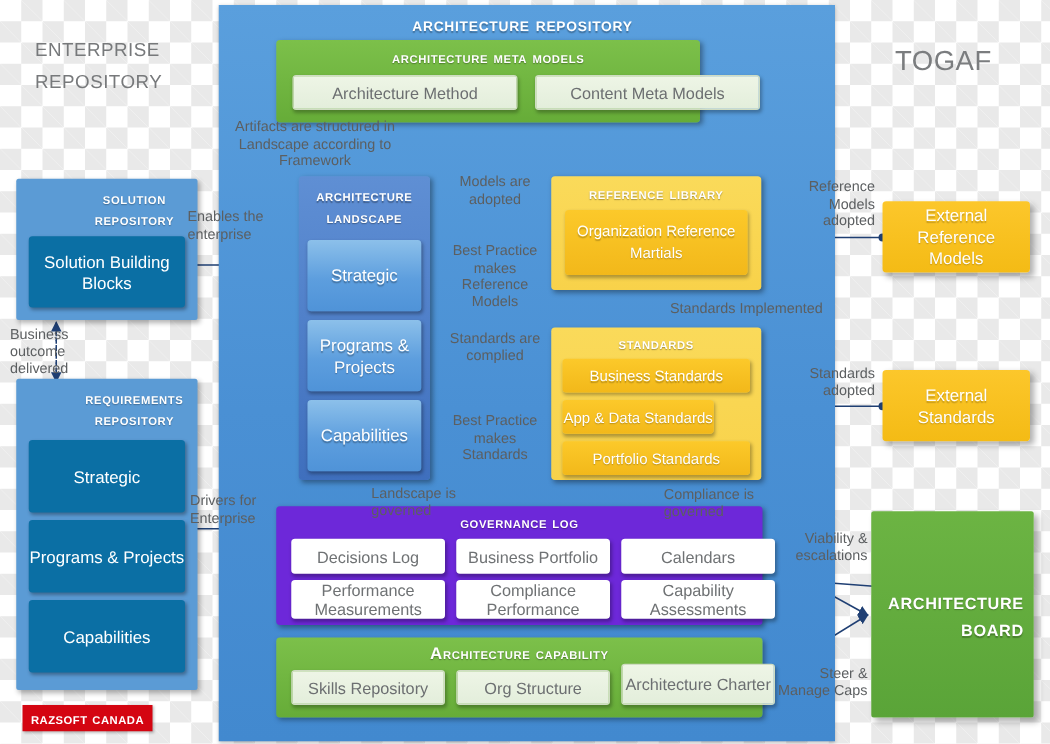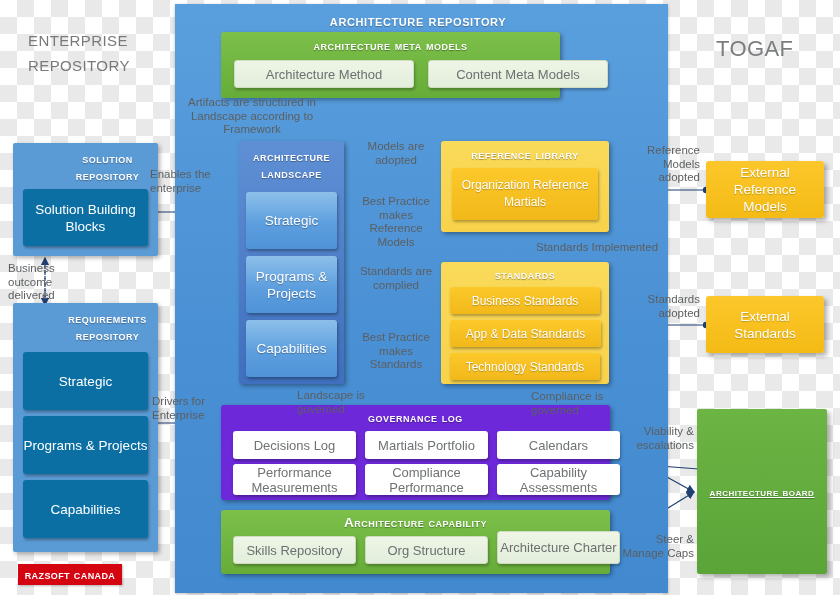--- a/index.html
+++ b/index.html
@@ -91,25 +91,24 @@
   .ext-box{
     background:linear-gradient(180deg,#fcc72b 0%,#f4bb15 100%);
     border-radius:3px;box-shadow:3px 3px 5px rgba(0,0,0,.32);
     display:flex;align-items:center;justify-content:center;text-align:center;
     color:#ffffff;font-size:13.5px;line-height:17px;
     text-shadow:0 1px 1px rgba(0,0,0,.22);
   }
   #arch-board{
     background:linear-gradient(180deg,#6cb443 0%,#5aa438 100%);
     border-radius:2px;box-shadow:3px 3px 5px rgba(0,0,0,.30);
-    display:flex;align-items:center;justify-content:center;text-align:left;
-    color:#ffffff;font-size:12px;font-weight:bold;letter-spacing:.5px;
+    display:flex;align-items:center;justify-content:center;text-align:right;
+    color:#ffffff;font-size:18px;font-weight:bold;letter-spacing:.5px;
     font-variant:small-caps;text-transform:lowercase;line-height:22px;
     text-shadow:0 1px 1px rgba(0,0,0,.28);
-    text-decoration:underline;
   }
 
   
   .clabel{
     color:#5c5f61;font-size:11.5px;line-height:13.5px;text-align:center;
   }
   .clabel.left{text-align:left;}
   .clabel.right{text-align:right;}
 
   
@@ -207,28 +206,28 @@
 </div>
 
 <div class="abs card yellow" style="left:441px;top:141px;width:168px;height:91px;">
   <div class="hdr" style="padding-top:6px;">Reference Library</div>
   <div class="abs chip gold" style="left:11px;top:27px;width:146px;height:52px;line-height:17px;padding:0 6px;">Organization Reference Martials</div>
 </div>
 
 <div class="abs card yellow" style="left:441px;top:262px;width:168px;height:122px;">
   <div class="hdr" style="padding-top:5px;">Standards</div>
   <div class="abs chip gold" style="left:9px;top:25px;width:150px;height:27px;">Business Standards</div>
-  <div class="abs chip gold" style="left:9px;top:58px;width:151px;height:27px;">App &amp; Data  Standards</div>
-  <div class="abs chip gold" style="left:9px;top:91px;width:150px;height:27px;">Technology Standards</div>
+  <div class="abs chip gold" style="left:9px;top:58px;width:121px;height:27px;">App &amp; Data  Standards</div>
+  <div class="abs chip gold" style="left:9px;top:91px;width:150px;height:27px;">Portfolio Standards</div>
 </div>
 
 <div class="abs card red" style="left:221px;top:405px;width:389px;height:95px;">
   <div class="hdr" style="padding-top:5px;">Governance Log</div>
   <div class="abs chip white" style="left:12px;top:26px;width:123px;height:28px;">Decisions Log</div>
-  <div class="abs chip white" style="left:144px;top:26px;width:123px;height:28px;">Martials Portfolio</div>
+  <div class="abs chip white" style="left:144px;top:26px;width:123px;height:28px;">Business Portfolio</div>
   <div class="abs chip white" style="left:276px;top:26px;width:123px;height:28px;">Calendars</div>
   <div class="abs chip white" style="left:12px;top:59px;width:123px;height:31px;line-height:15px;">Performance Measurements</div>
   <div class="abs chip white" style="left:144px;top:59px;width:123px;height:31px;line-height:15px;">Compliance Performance</div>
   <div class="abs chip white" style="left:276px;top:59px;width:123px;height:31px;line-height:15px;">Capability Assessments</div>
 </div>
 
 <div class="abs card green" style="left:221px;top:510px;width:389px;height:64px;">
   <div class="hdr lc" style="padding-top:5px;">Architecture capability</div>
   <div class="abs chip pale" style="left:12px;top:26px;width:123px;height:28px;">Skills Repository</div>
   <div class="abs chip pale" style="left:144px;top:26px;width:123px;height:28px;">Org Structure</div>

